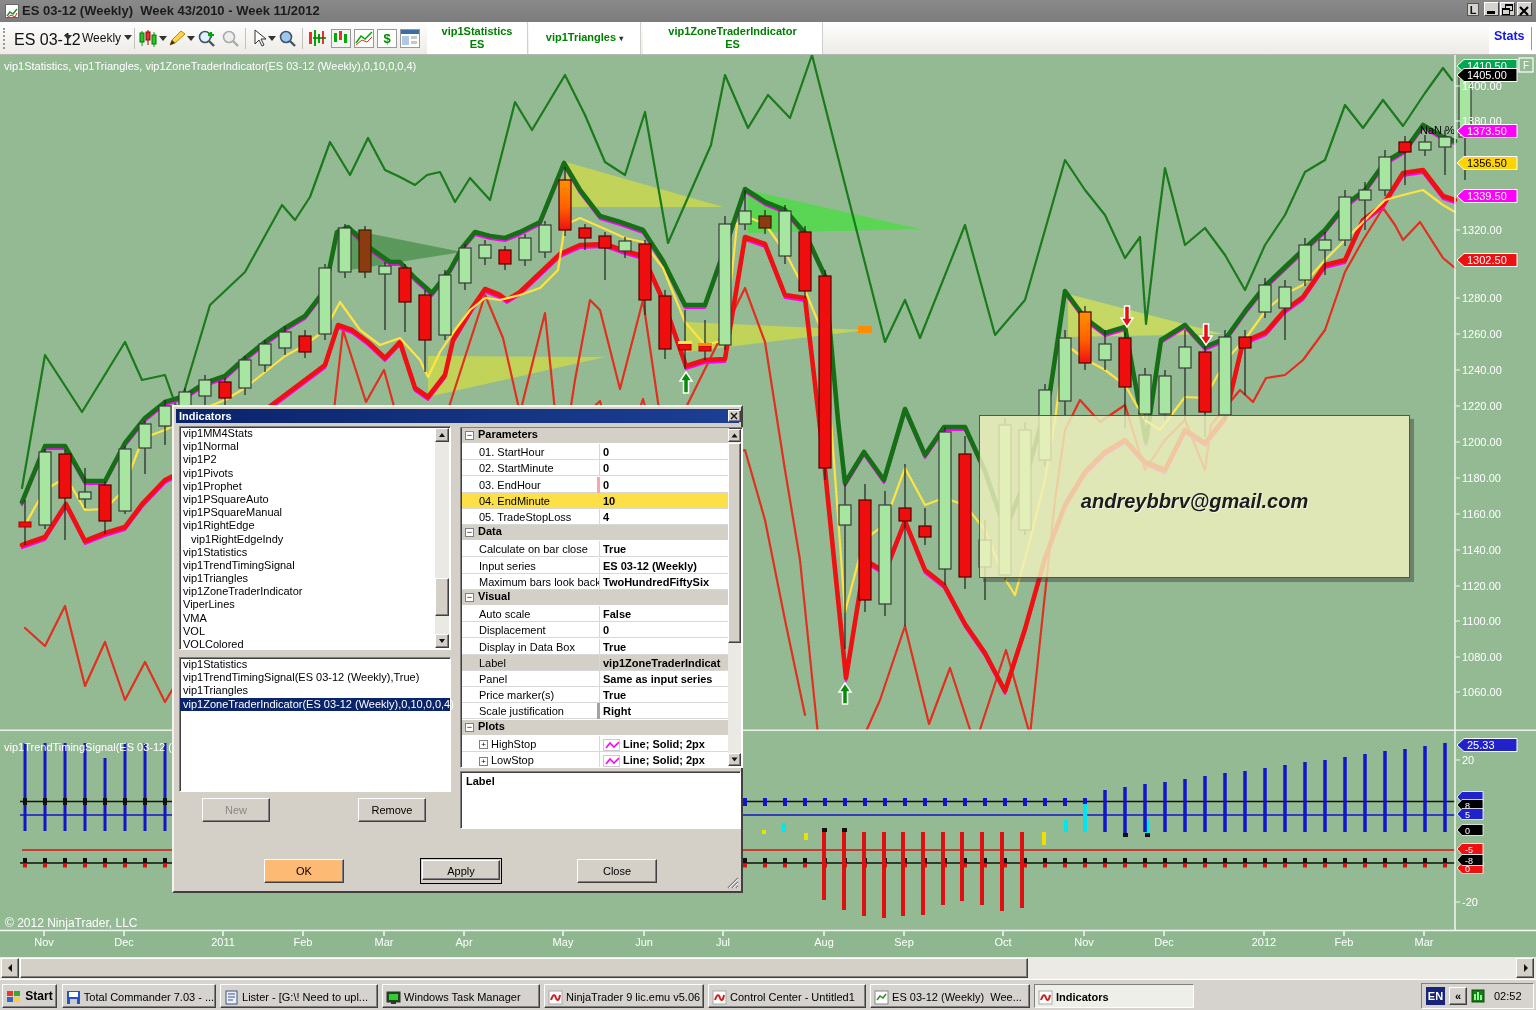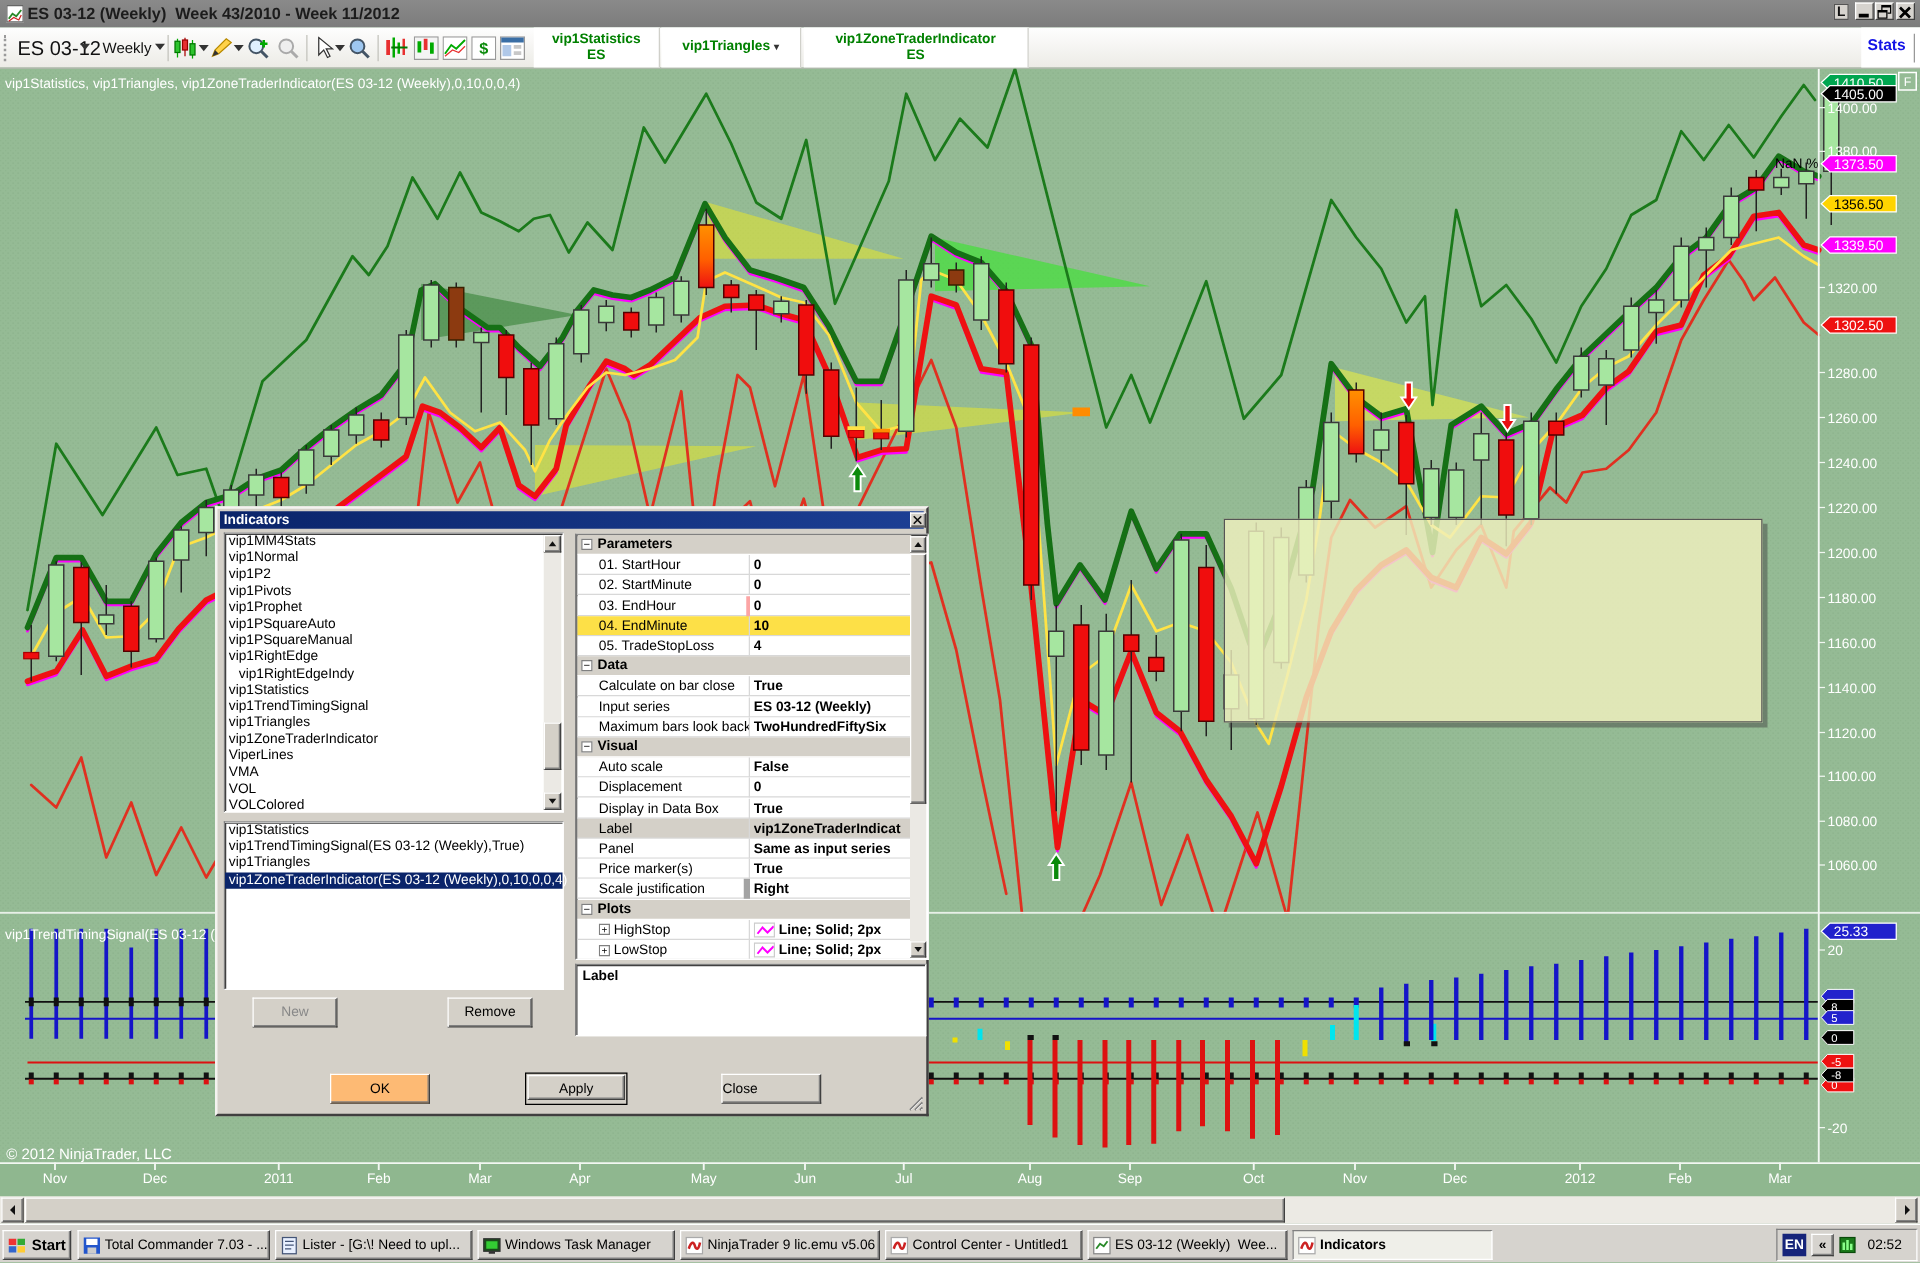--- a/index.html
+++ b/index.html
@@ -634,20 +634,21 @@
     <text x="1465" y="852.5" font-family="Liberation Sans, sans-serif" font-size="9" fill="#fff">-5</text>
     <path d="M 1457 868 L 1462 862.5 L 1483 862.5 L 1483 873.5 L 1462 873.5 Z" fill="#ee1111" stroke="#fff" stroke-width="0.8"></path>
     <text x="1465" y="871.5" font-family="Liberation Sans, sans-serif" font-size="9" fill="#fff">0</text>
     <path d="M 1457 860 L 1462 854.5 L 1483 854.5 L 1483 865.5 L 1462 865.5 Z" fill="#000" stroke="#fff" stroke-width="0.8"></path>
     <text x="1465" y="863.5" font-family="Liberation Sans, sans-serif" font-size="9" fill="#fff">-8</text>
 <rect x="1519" y="58" width="14" height="14" fill="#95bb95" stroke="#fff" stroke-width="1.2"></rect>
     <text x="1523" y="69" font-family="Liberation Sans, sans-serif" font-size="10" fill="#fff">F</text>
 <text x="4" y="70" font-family="Liberation Sans, sans-serif" font-size="11" fill="#fff">vip1Statistics, vip1Triangles, vip1ZoneTraderIndicator(ES 03-12 (Weekly),0,10,0,0,4)</text>
 </svg>
 <div class="abs" style="left:979px;top:415px;width:431px;height:163px;background:rgba(240,240,190,0.82);border:1px solid #555;box-shadow:4px 4px 0 rgba(60,60,60,0.45);z-index:5">
+    <div class="abs" style="left:0;top:74px;width:100%;text-align:center;font-size:20px;font-weight:bold;font-style:italic;color:#1c1c1c;text-shadow:1px 1px 0 rgba(255,255,255,0.6)">andreybbrv@gmail.com</div>
   </div>
 <div class="abs" style="left:172px;top:405px;width:571px;height:488px;background:#d4d0c8;border-top:2px solid #f4f3f0;border-left:2px solid #f4f3f0;border-right:2px solid #404040;border-bottom:2px solid #404040;z-index:10;font-size:11px">
     <div class="abs" style="left:2px;top:2px;right:2px;height:14px;background:linear-gradient(90deg,#0a246a,#1c3f94);color:#fff;font-weight:bold;font-size:11px;line-height:14px;padding-left:3px">Indicators</div>
     <div class="abs" style="left:554px;top:3px;width:13px;height:12px;background:#d4d0c8;border-top:1px solid #fff;border-left:1px solid #fff;border-right:1px solid #404040;border-bottom:1px solid #404040;box-shadow:inset -1px -1px 0 #808080;text-align:center"><svg width="9" height="9" style="margin-top:1px">
         <path d="M1,1 L7,7 M7,1 L1,7" stroke="#111" stroke-width="1.4"></path>
       </svg></div>
     <div class="abs" style="left:5px;top:19px;width:272px;height:224px;background:#fff;border-top:1px solid #808080;border-left:1px solid #808080;border-right:1px solid #fff;border-bottom:1px solid #fff;box-shadow:inset 1px 1px 0 #404040;overflow:hidden;color:#000">
       <div style="height:13.2px;line-height:13.2px;padding-left:3px;white-space:nowrap">vip1MM4Stats</div>
       <div style="height:13.2px;line-height:13.2px;padding-left:3px;white-space:nowrap">vip1Normal</div>
       <div style="height:13.2px;line-height:13.2px;padding-left:3px;white-space:nowrap">vip1P2</div>
@@ -737,21 +738,21 @@
       </div>
       <div style="position:absolute;left:1px;top:242.99999999999991px;width:267px;height:16px;background:#fff;border-bottom:1px solid #d8d8d8">
         <div style="position:absolute;left:17px;top:0;width:121px;height:16px;line-height:16px;overflow:hidden;white-space:nowrap;border-right:1px solid #d8d8d8;color:#000">Panel</div>
         <div style="position:absolute;left:141px;top:0;right:0;height:16px;line-height:16px;overflow:hidden;white-space:nowrap;color:#000"><b>Same as input series</b></div>
       </div>
       <div style="position:absolute;left:1px;top:259.19999999999993px;width:267px;height:16px;background:#fff;border-bottom:1px solid #d8d8d8">
         <div style="position:absolute;left:17px;top:0;width:121px;height:16px;line-height:16px;overflow:hidden;white-space:nowrap;border-right:1px solid #d8d8d8;color:#000">Price marker(s)</div>
         <div style="position:absolute;left:141px;top:0;right:0;height:16px;line-height:16px;overflow:hidden;white-space:nowrap;color:#000"><b>True</b></div>
       </div>
       <div style="position:absolute;left:1px;top:275.3999999999999px;width:267px;height:16px;background:#fff;border-bottom:1px solid #d8d8d8">
-        <div style="position:absolute;left:17px;top:0;width:121px;height:16px;line-height:16px;overflow:hidden;white-space:nowrap;border-right:5px solid #a3a3a3;color:#000">Scale justification</div>
+        <div style="position:absolute;left:17px;top:0;width:121px;height:16px;line-height:16px;overflow:hidden;white-space:nowrap;border-right:3px solid #a3a3a3;color:#000">Scale justification</div>
         <div style="position:absolute;left:141px;top:0;right:0;height:16px;line-height:16px;overflow:hidden;white-space:nowrap;color:#000"><b>Right</b></div>
       </div>
       <div style="position:absolute;left:1px;top:291.5999999999999px;width:267px;height:16px;background:#d4d0c8;border-bottom:1px solid #fff"><span style="display:inline-block;width:9px;height:9px;border:1px solid #808080;background:#fff;margin:3px 4px 0 3px;line-height:7px;text-align:center;font-size:9px;color:#000">−</span><b style="font-size:11px">Plots</b></div>
       <div style="position:absolute;left:1px;top:307.7999999999999px;width:267px;height:16px;background:#fff;border-bottom:1px solid #d8d8d8">
         <div style="position:absolute;left:17px;top:0;width:121px;height:16px;line-height:16px;overflow:hidden;white-space:nowrap;border-right:1px solid #d8d8d8;color:#000"><span style="display:inline-block;width:9px;height:9px;border:1px solid #808080;background:#fff;margin-right:3px;line-height:8px;text-align:center;font-size:8px;color:#000;vertical-align:middle">+</span>HighStop</div>
         <div style="position:absolute;left:141px;top:0;right:0;height:16px;line-height:16px;overflow:hidden;white-space:nowrap;color:#000"><svg width="17" height="12" style="vertical-align:middle;background:#fff;border:1px solid #ccc">
             <polyline points="2,8 6,3 10,7 15,2" fill="none" stroke="#ff00ff" stroke-width="1.6"></polyline>
           </svg> <b>Line; Solid; 2px</b></div>
       </div>
       <div style="position:absolute;left:1px;top:323.9999999999999px;width:267px;height:16px;background:#fff;border-bottom:1px solid #d8d8d8">
@@ -768,21 +769,21 @@
       <div class="abs" style="left:0;bottom:0;width:13px;height:13px;background:#d4d0c8;border-top:1px solid #fff;border-left:1px solid #fff;border-right:1px solid #404040;border-bottom:1px solid #404040;box-shadow:inset -1px -1px 0 #808080;"><svg width="11" height="11">
           <path d="M5.5,7.5 L8.5,3.5 L2.5,3.5 Z" fill="#111"></path>
         </svg></div>
       <div class="abs" style="left:0;top:14px;width:13px;height:200px;background:#d4d0c8;border-top:1px solid #fff;border-left:1px solid #fff;border-right:1px solid #404040;border-bottom:1px solid #404040;box-shadow:inset -1px -1px 0 #808080;"></div>
     </div>
     <div class="abs" style="left:286px;top:364px;width:281px;height:58px;background:#fff;border-top:1px solid #808080;border-left:1px solid #808080;border-right:1px solid #fff;border-bottom:1px solid #fff;box-shadow:inset 1px 1px 0 #404040;padding:3px 5px"><b>Label</b></div>
     <div class="abs" style="left:90px;top:452px;width:80px;height:24px;background:#fdba74;border-top:1px solid #fff;border-left:1px solid #fff;border-right:1px solid #404040;border-bottom:1px solid #404040;box-shadow:inset -1px -1px 0 #808080;text-align:center;line-height:22px;color:#000">OK</div>
     <div class="abs" style="left:246px;top:451px;width:82px;height:26px;background:#d4d0c8;border:1px solid #000;text-align:center;color:#000">
       <div style="margin:1px;height:20px;line-height:20px;border-top:1px solid #fff;border-left:1px solid #fff;border-right:1px solid #404040;border-bottom:1px solid #404040;box-shadow:inset -1px -1px 0 #808080;">Apply</div>
     </div>
-    <div class="abs" style="left:403px;top:452px;width:80px;height:24px;background:#d4d0c8;border-top:1px solid #fff;border-left:1px solid #fff;border-right:1px solid #404040;border-bottom:1px solid #404040;box-shadow:inset -1px -1px 0 #808080;line-height:22px;color:#000">Close</div>
+    <div class="abs" style="left:403px;top:452px;width:80px;height:24px;background:#d4d0c8;border-top:1px solid #fff;border-left:1px solid #fff;border-right:1px solid #404040;border-bottom:1px solid #404040;box-shadow:inset -1px -1px 0 #808080;text-align:center;line-height:22px;color:#000">Close</div>
     <svg class="abs" style="right:2px;bottom:2px" width="13" height="13">
       <path d="M12,2 L2,12 M12,6 L6,12 M12,10 L10,12" stroke="#808080" stroke-width="1.5"></path>
       <path d="M12,3 L3,12 M12,7 L7,12 M12,11 L11,12" stroke="#fff" stroke-width="0.8"></path>
     </svg>
   </div>
 <div class="abs" style="left:0;top:957px;width:1536px;height:22px;background:#eceae4">
     <div class="abs" style="left:1px;top:1px;width:18px;height:20px;background:#d4d0c8;border-top:1px solid #fff;border-left:1px solid #fff;border-right:1px solid #404040;border-bottom:1px solid #404040;box-shadow:inset -1px -1px 0 #808080;"><svg width="16" height="18">
         <path d="M10,5 L6,9 L10,13 Z" fill="#111"></path>
       </svg></div>
     <div class="abs" style="left:20px;top:1px;width:1008px;height:20px;background:#d4d0c8;border-top:1px solid #fff;border-left:1px solid #fff;border-right:1px solid #404040;border-bottom:1px solid #404040;box-shadow:inset -1px -1px 0 #808080;"></div>

